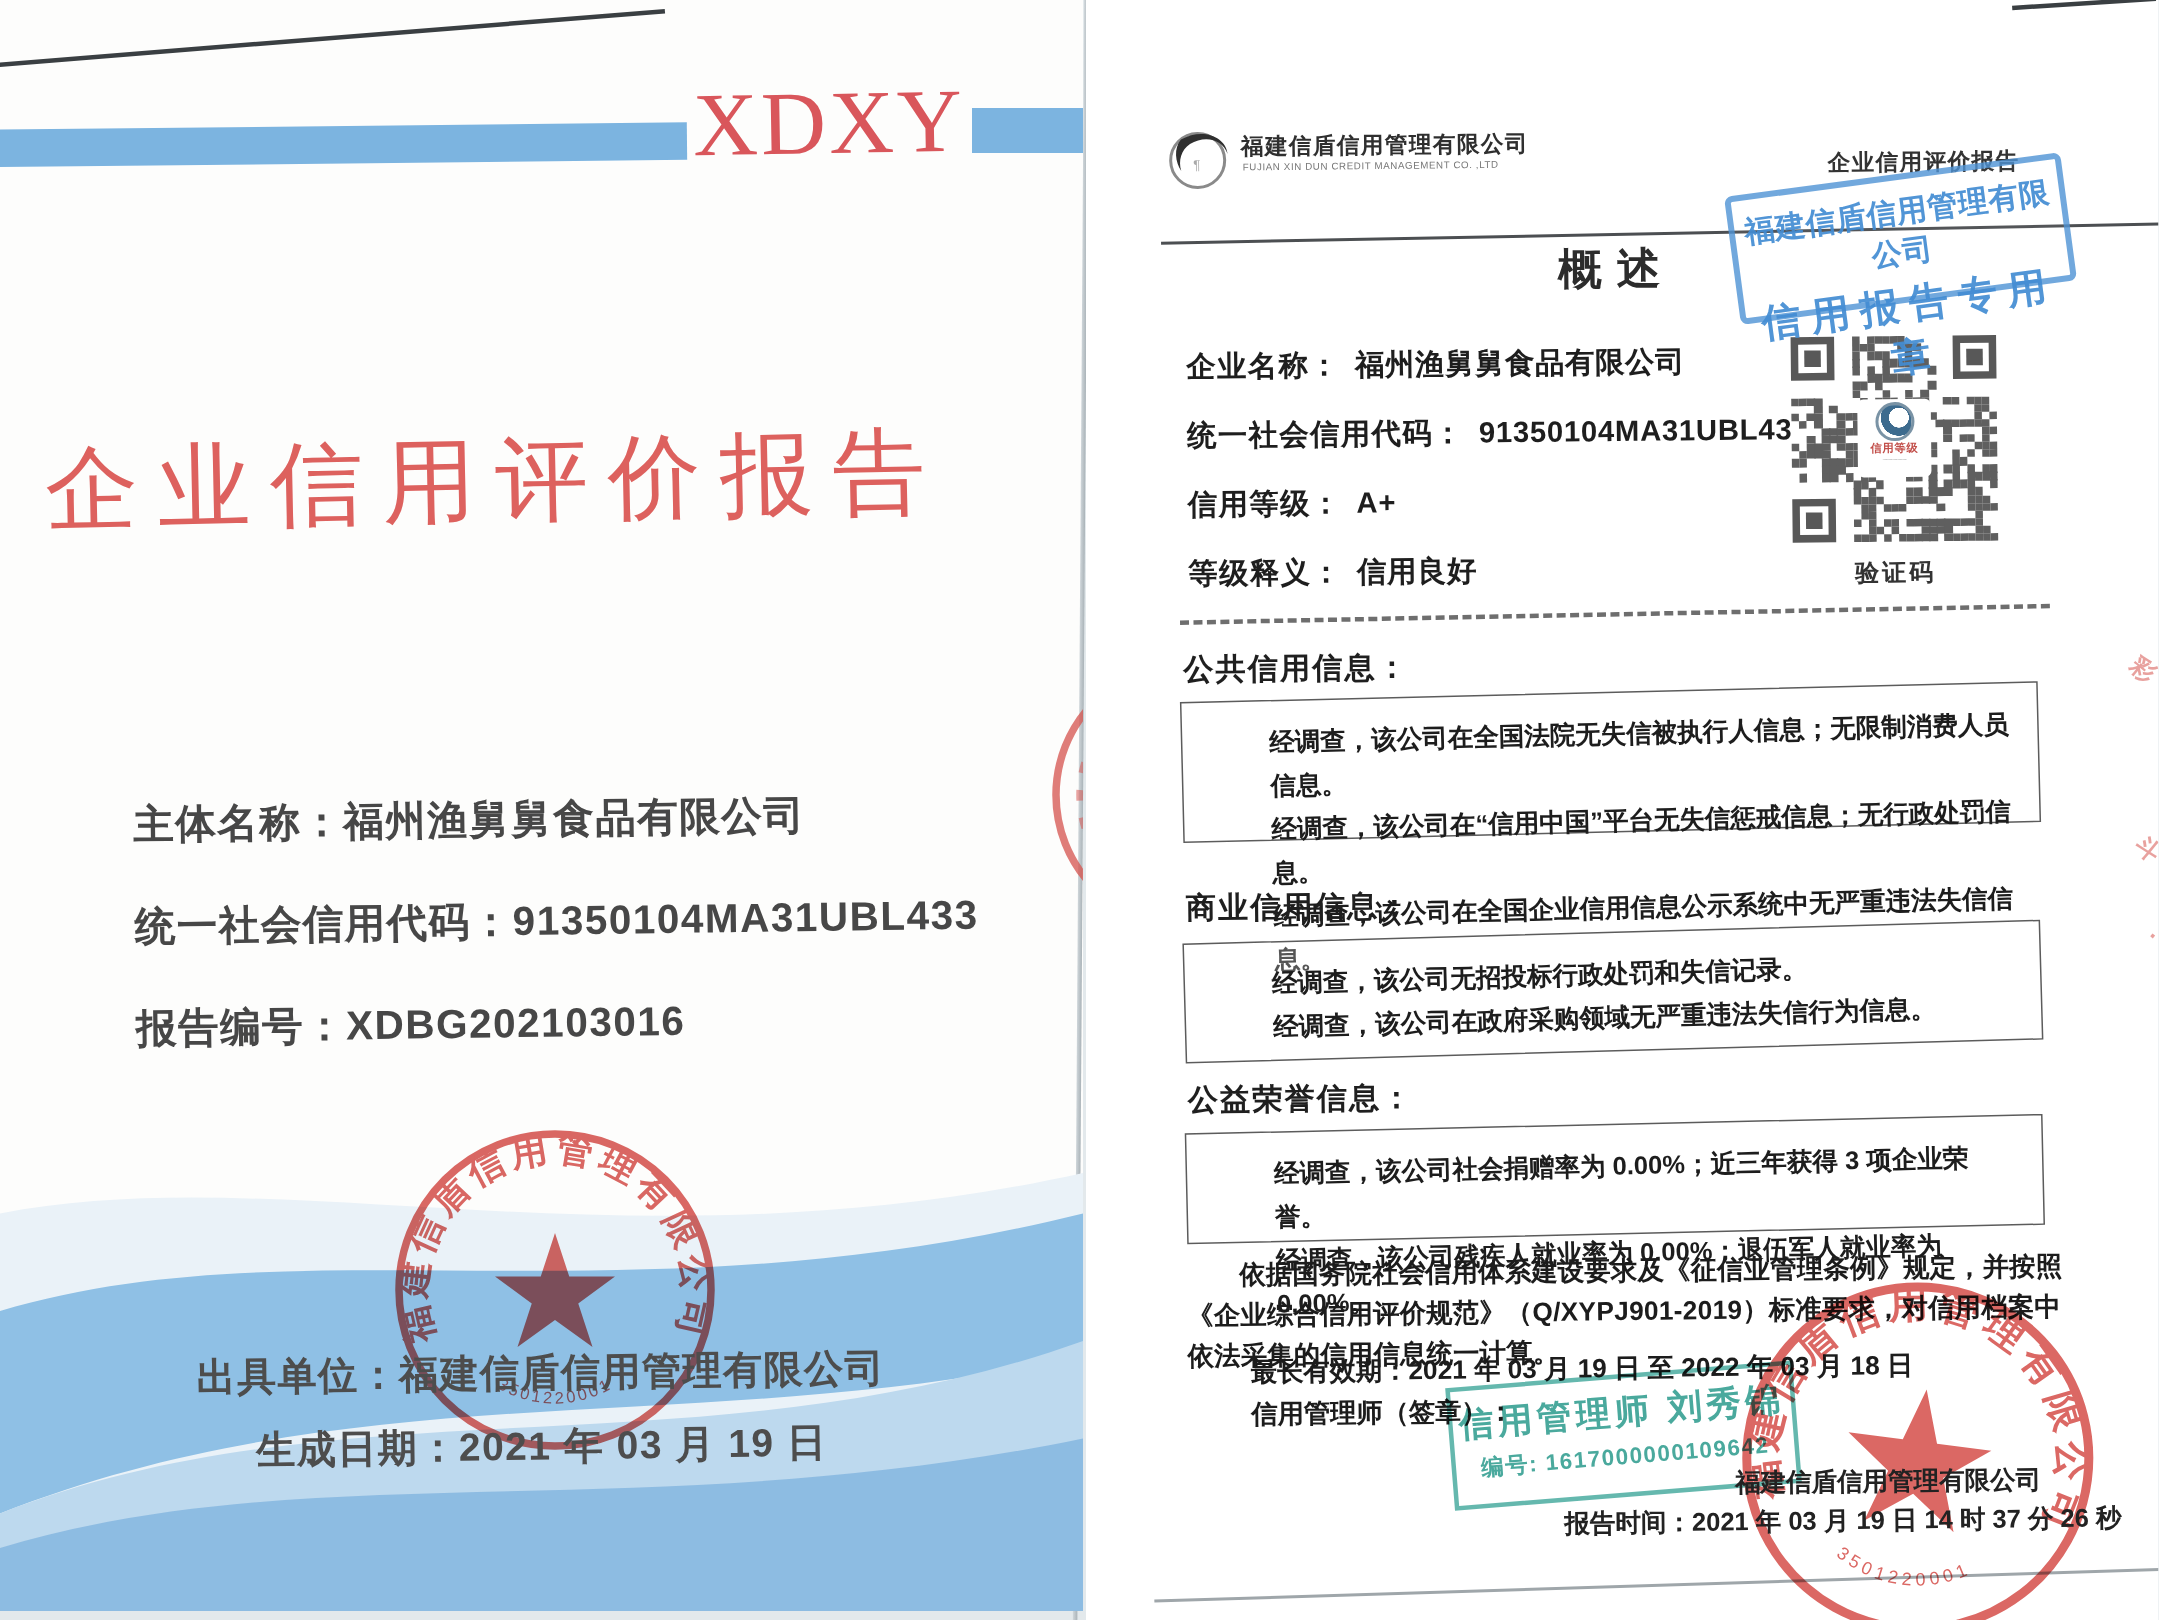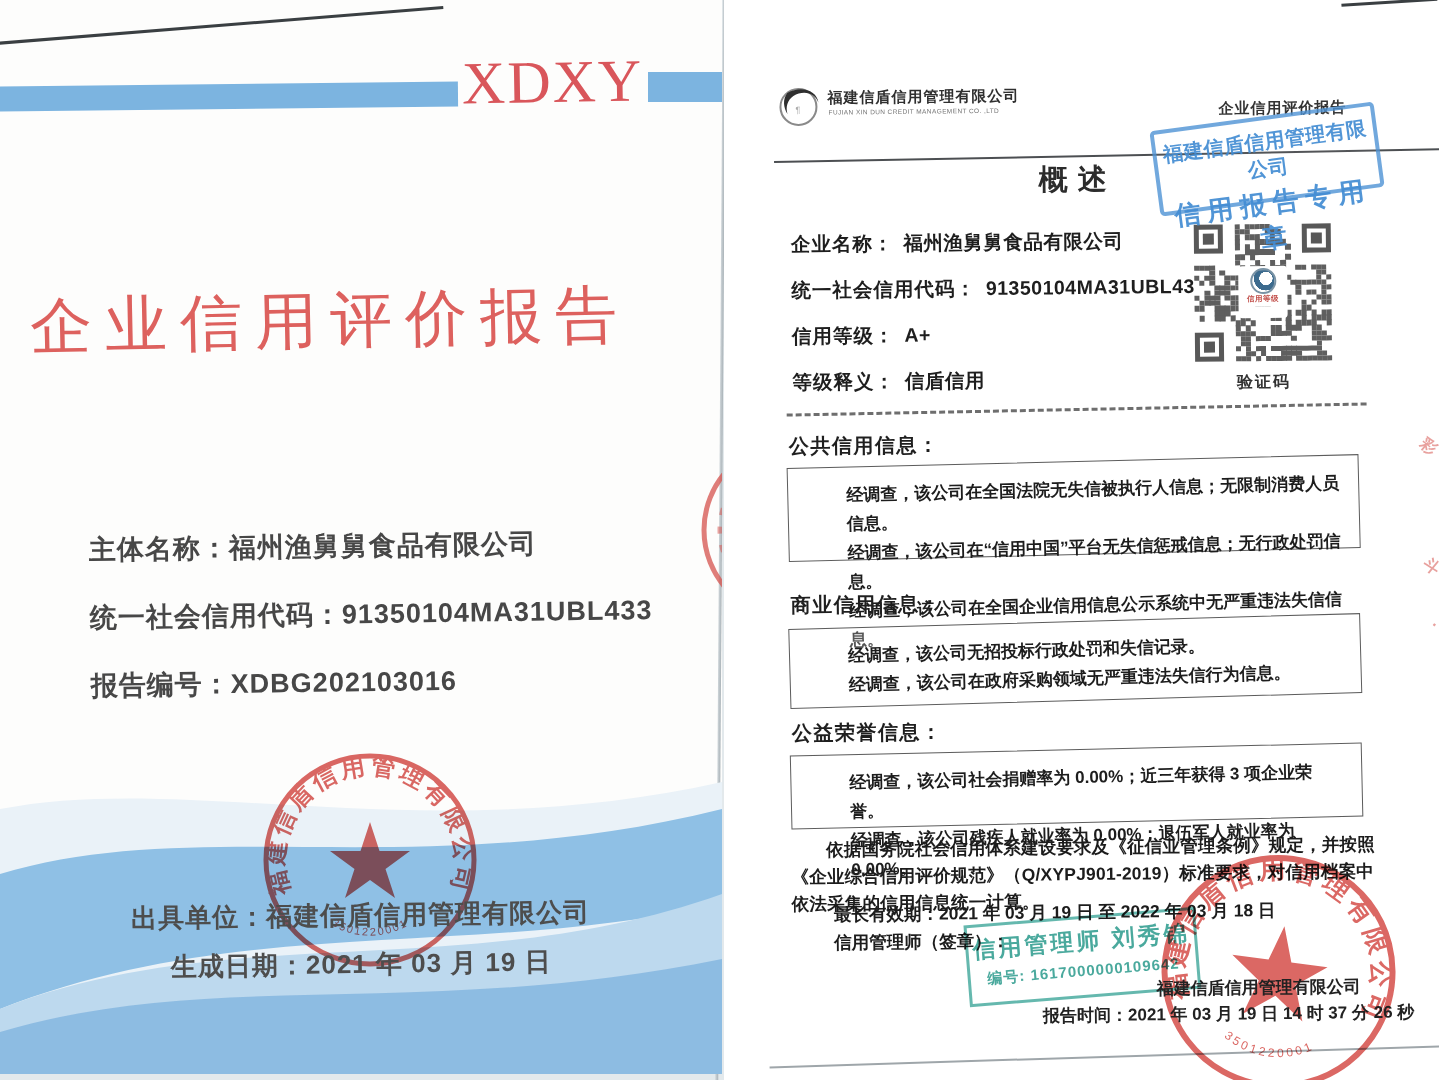--- a/index.html
+++ b/index.html
@@ -184,21 +184,21 @@
     <div class="ov-row">
       <span class="lbl">企业名称：</span><span class="val">福州渔舅舅食品有限公司</span>
     </div>
     <div class="ov-row">
       <span class="lbl">统一社会信用代码：</span><span class="val">91350104MA31UBL433</span>
     </div>
     <div class="ov-row">
       <span class="lbl">信用等级：</span><span class="val">A+</span>
     </div>
     <div class="ov-row">
-      <span class="lbl">等级释义：</span><span class="val">信盾信用</span>
+      <span class="lbl">等级释义：</span><span class="val">信用良好</span>
     </div>
   </div>
 
   <div id="qr-wrap">
         <div class="qr-cell" style="left: 40.5926px; top: 0px; width: 5.37407px; height: 5.37407px;"></div>
         <div class="qr-cell" style="left: 50.7407px; top: 0px; width: 5.37407px; height: 5.37407px;"></div>
         <div class="qr-cell" style="left: 55.8148px; top: 0px; width: 5.37407px; height: 5.37407px;"></div>
         <div class="qr-cell" style="left: 60.8889px; top: 0px; width: 5.37407px; height: 5.37407px;"></div>
         <div class="qr-cell" style="left: 65.963px; top: 0px; width: 5.37407px; height: 5.37407px;"></div>
         <div class="qr-cell" style="left: 71.037px; top: 0px; width: 5.37407px; height: 5.37407px;"></div>

